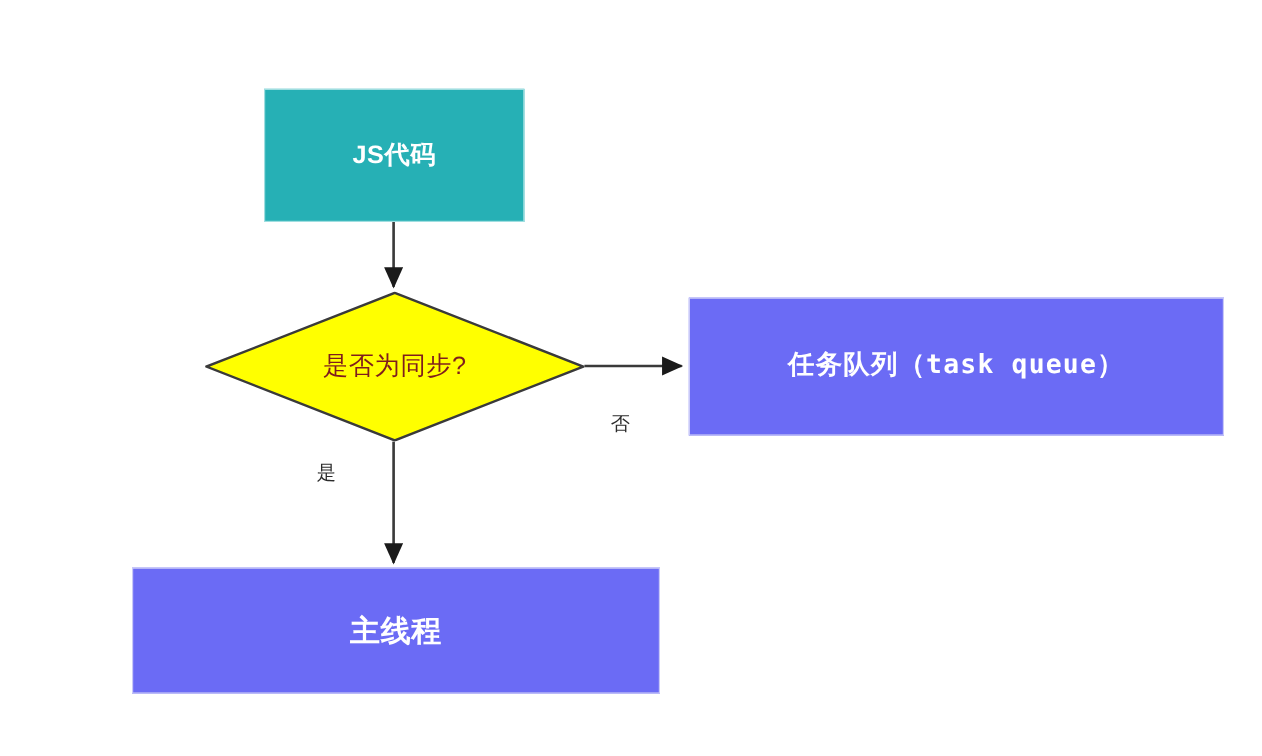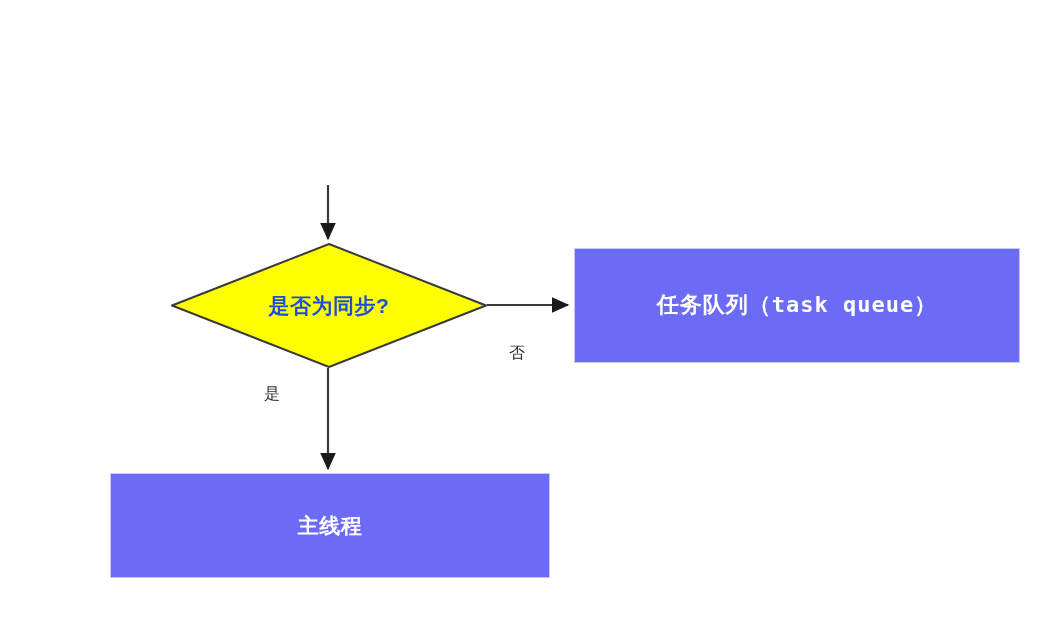--- a/index.html
+++ b/index.html
@@ -66,23 +66,23 @@
   #node-decision .diamond-shape {
     position: absolute;
     left: 0;
     top: 0;
     width: 100%;
     height: 100%;
   }
   #node-decision .node-label {
     position: relative;
     z-index: 2;
-    color: #1d4ed8;
+    color: #7f1d1d;
     font-size: 21px;
-    font-weight: bold;
+    font-weight: normal;
     letter-spacing: 0.5px;
   }
 
   
   #node-task-queue {
     left: 574px;
     top: 248px;
     width: 446px;
     height: 115px;
     background: #6b6bf5;
@@ -100,21 +100,21 @@
   #node-main-thread {
     left: 110px;
     top: 473px;
     width: 440px;
     height: 105px;
     background: #6b6bf5;
     border: 1px solid #c9c9f7;
   }
   #node-main-thread .node-label {
     color: #ffffff;
-    font-size: 21px;
+    font-size: 25px;
     font-weight: bold;
     letter-spacing: 0.5px;
   }
 
   
   .edge-label {
     position: absolute;
     color: #2b2b2b;
     font-size: 16px;
     font-weight: normal;
@@ -141,20 +141,23 @@
       </marker>
     </defs>
 
     <line x1="328" y1="185" x2="328" y2="239" stroke="#3a3a3a" stroke-width="2.2" marker-end="url(#arrowhead)"></line>
 
     <line x1="487" y1="305" x2="568" y2="305" stroke="#3a3a3a" stroke-width="2.2" marker-end="url(#arrowhead)"></line>
 
     <line x1="328" y1="368" x2="328" y2="469" stroke="#3a3a3a" stroke-width="2.2" marker-end="url(#arrowhead)"></line>
   </svg>
 
+  <div class="node" id="node-js-code">
+    <span class="node-label">JS代码</span>
+  </div>
 
   <div class="node" id="node-decision">
     <svg class="diamond-shape" viewBox="0 0 316 125" preserveAspectRatio="none">
       <polygon points="158,1 315,62.5 158,124 1,62.5" fill="#ffff00" stroke="#3a3a3a" stroke-width="2"></polygon>
     </svg>
     <span class="node-label">是否为同步?</span>
   </div>
 
   <div class="node" id="node-task-queue">
     <span class="node-label">任务队列（task queue）</span>

